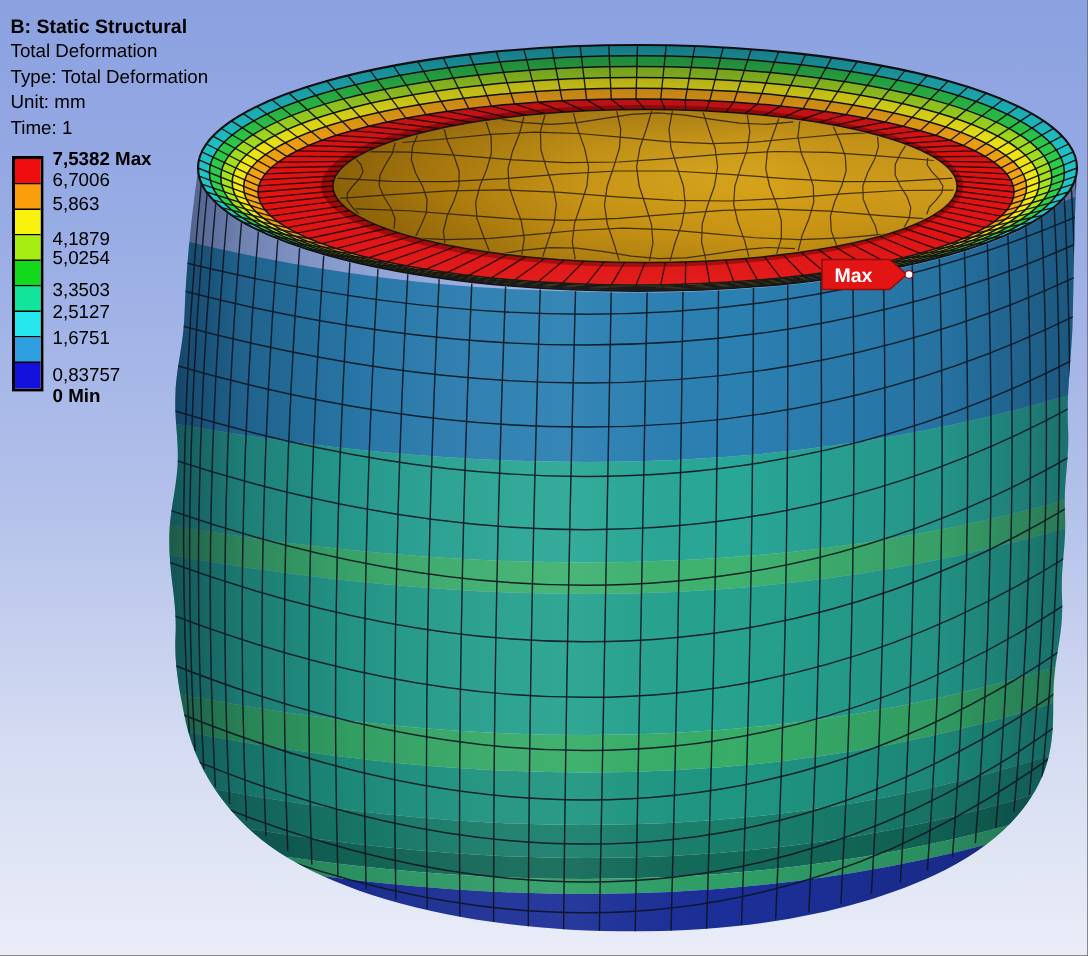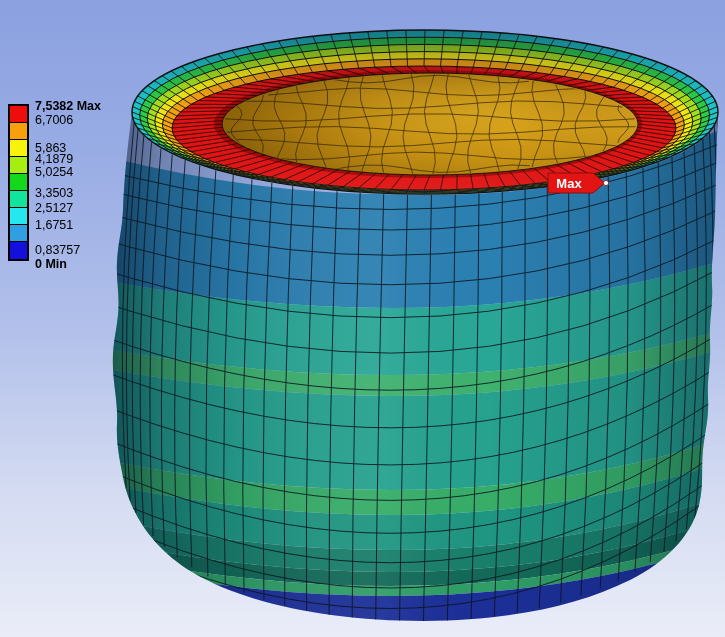--- a/index.html
+++ b/index.html
@@ -374,37 +374,44 @@
         </g>
         <ellipse cx="425" cy="112" rx="293" ry="82" fill="url(#topShade)"></ellipse>
       </g>
     <g>
       <polygon points="548,173 593,173 604.5,183 593,193 548,193" stroke="#8f0d0d" stroke-width="1" fill="#e31414"></polygon>
       <circle cx="606" cy="183" r="2.6" fill="#ffffff" stroke="#9a0f0f" stroke-width="0.8"></circle>
       <text class="flagtext" x="569" y="188" text-anchor="middle" fill="#ffffff">Max</text>
     </g>
   </svg>
 
+  <div class="hdr">
+    <div class="t">B: Static Structural</div>
+    <div>Total Deformation</div>
+    <div>Type: Total Deformation</div>
+    <div>Unit: mm</div>
+    <div>Time: 1</div>
+  </div>
 
   <div class="legend">
     <div class="lbar">
       <div class="sw" style="background: rgb(238, 12, 12);"></div>
       <div class="sw" style="background: rgb(250, 159, 12);"></div>
       <div class="sw" style="background: rgb(248, 242, 12);"></div>
       <div class="sw" style="background: rgb(166, 238, 18);"></div>
       <div class="sw" style="background: rgb(20, 216, 28);"></div>
       <div class="sw" style="background: rgb(18, 228, 156);"></div>
       <div class="sw" style="background: rgb(39, 231, 238);"></div>
       <div class="sw" style="background: rgb(47, 159, 226);"></div>
       <div class="sw" style="background: rgb(20, 16, 220);"></div>
     </div>
     <div class="llabels">
       <div class="b" style="top:0px">7,5382 Max</div>
       <div style="top:14px">6,7006</div>
-      <div style="top:42px">5,863</div>
+      <div style="top:30px">5,863</div>
       <div style="top:66px">5,0254</div>
       <div style="top:53px">4,1879</div>
       <div style="top:87px">3,3503</div>
       <div style="top:102px">2,5127</div>
       <div style="top:119px">1,6751</div>
       <div style="top:144px">0,83757</div>
       <div class="b" style="top:158px">0 Min</div>
     </div>
   </div>
 

